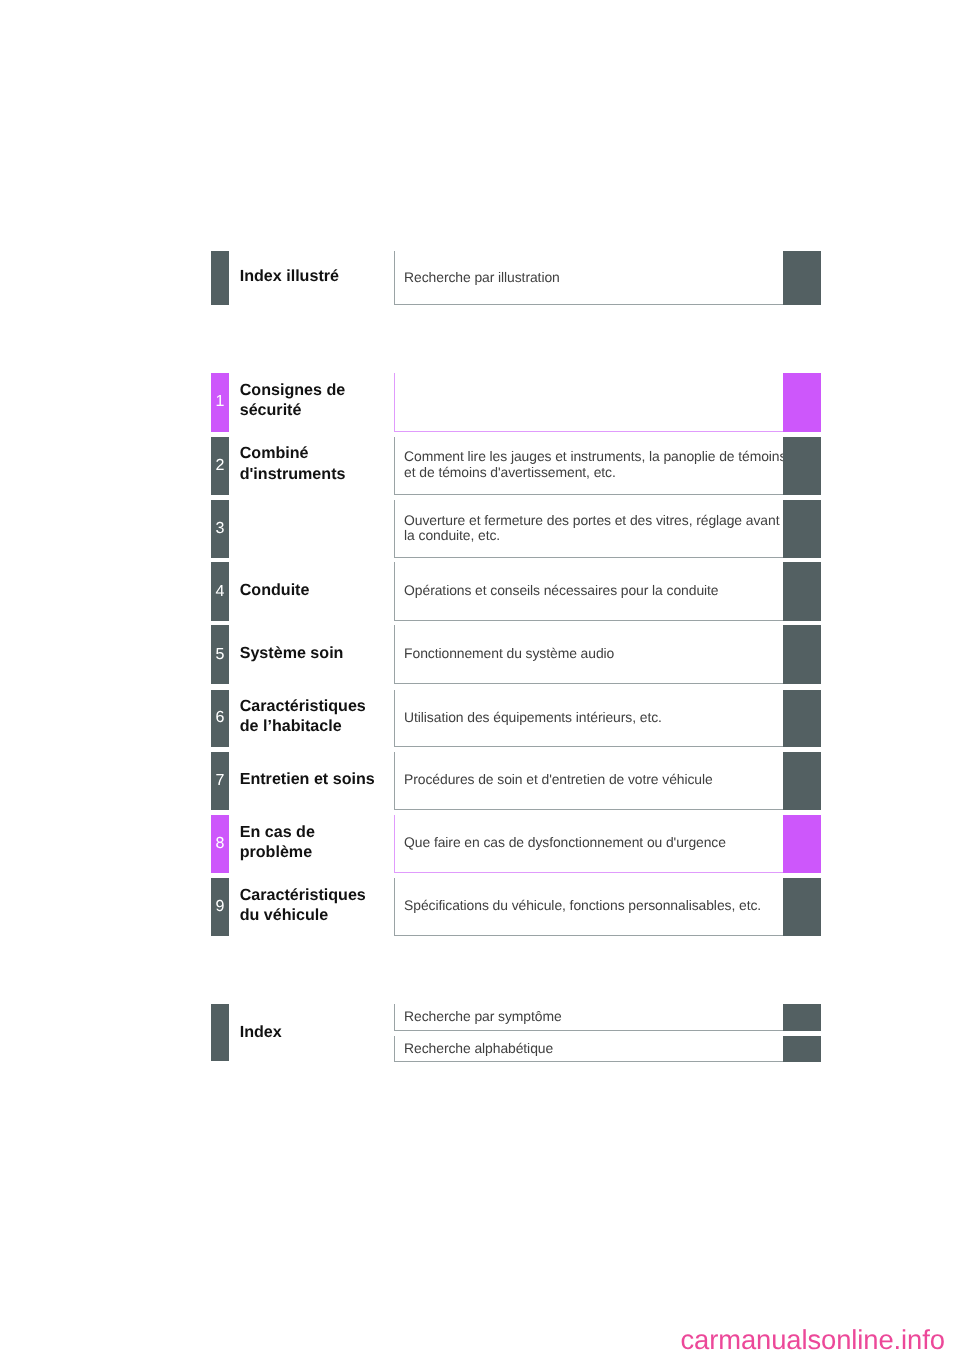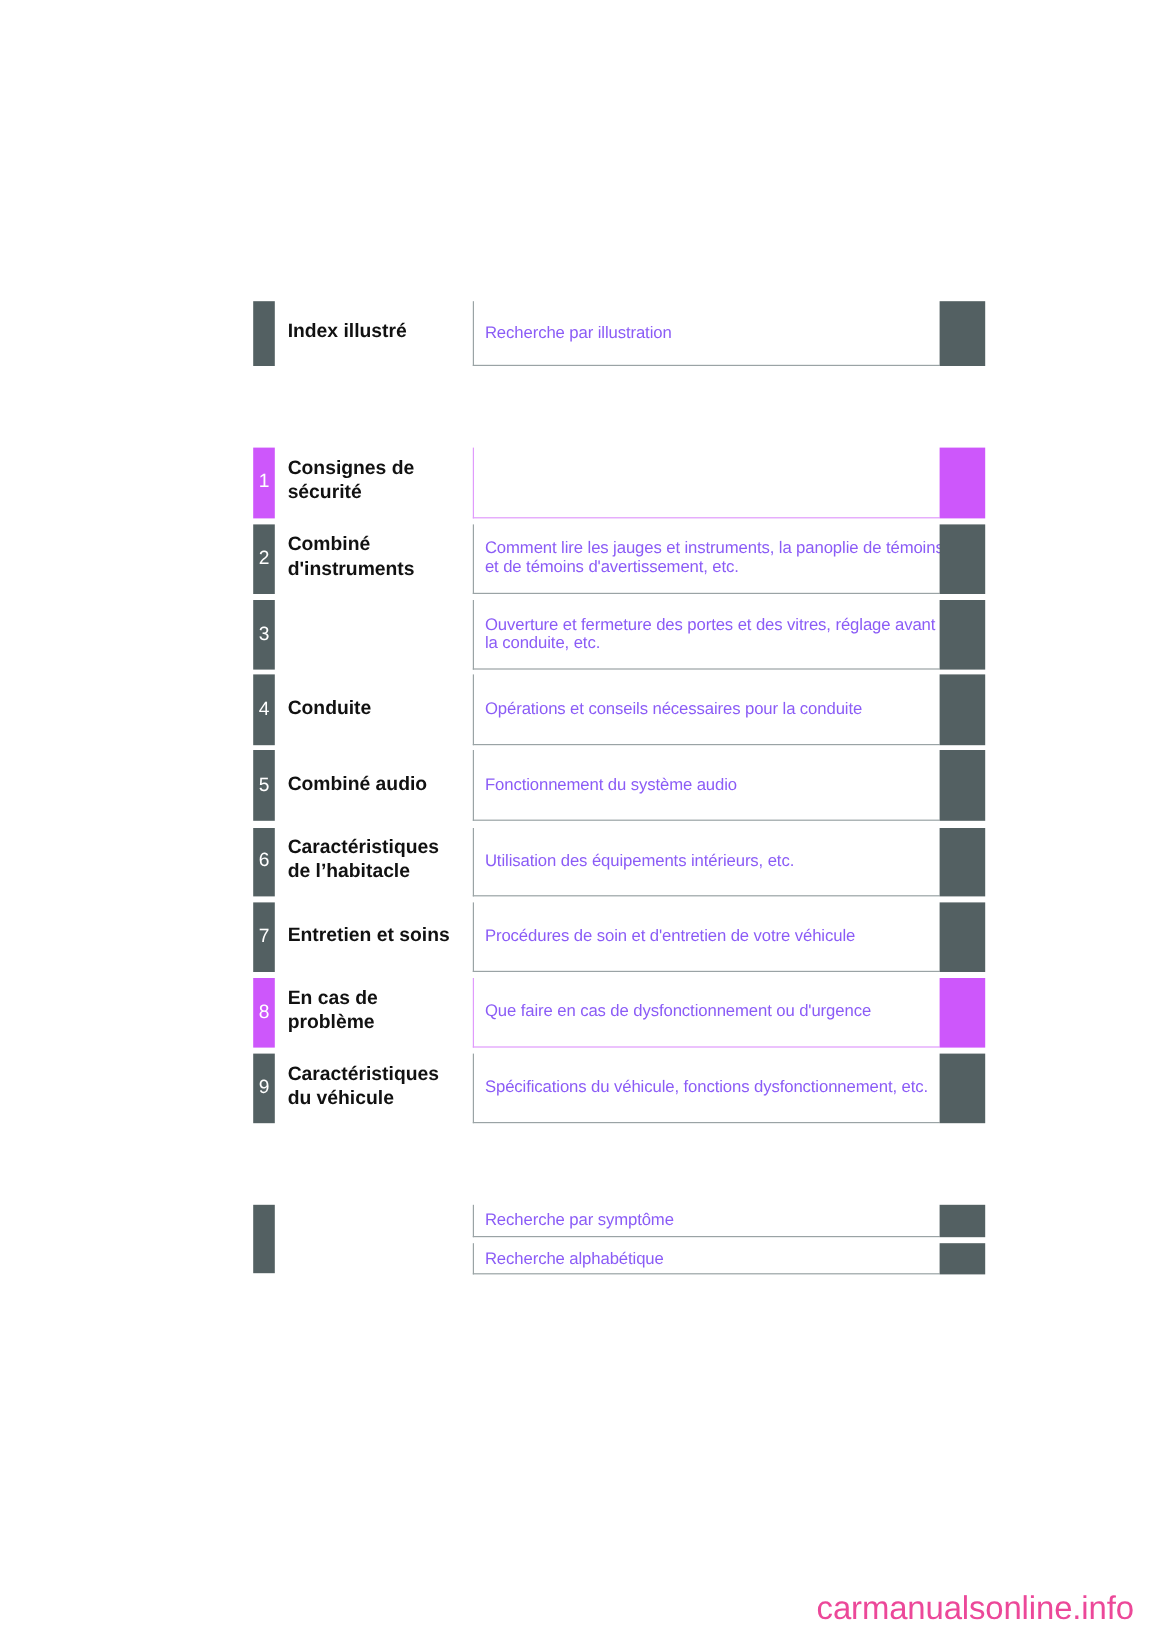--- a/index.html
+++ b/index.html
@@ -23,21 +23,21 @@
             line-height:20.2px;
             display:flex;flex-direction:column;justify-content:center;
             padding-bottom:4px;box-sizing:border-box;}
 
   .box{position:absolute;left:394px;width:388.7px;top:0;bottom:0;
        border-left:1px solid #9aa3a5;
        border-bottom:1px solid #9aa3a5;
        box-sizing:border-box;}
 
   .desc{position:absolute;left:404.1px;width:385px;top:0;bottom:0;
-        font-size:13.92px;line-height:15.4px;color:#8b5cf6;
+        font-size:13.92px;line-height:15.4px;color:#404040;
         letter-spacing:-0.08px;
         display:flex;flex-direction:column;justify-content:center;
         padding-bottom:1.5px;box-sizing:border-box;}
 
   .cap{position:absolute;left:782.7px;width:38.4px;top:0;bottom:0;
        background:#536062;}
 
   
   .row.accent .tab,
   .row.accent .cap{background:#cd57fb;}
@@ -105,21 +105,21 @@
   <div class="row" id="row-s4">
     <div class="tab">4</div>
     <div class="rowtitle">Conduite</div>
     <div class="box"></div>
     <div class="desc">Opérations et conseils nécessaires pour la conduite</div>
     <div class="cap"></div>
   </div>
 
   <div class="row" id="row-s5">
     <div class="tab">5</div>
-    <div class="rowtitle">Combiné audio</div>
+    <div class="rowtitle">Système soin</div>
     <div class="box"></div>
     <div class="desc">Fonctionnement du système audio</div>
     <div class="cap"></div>
   </div>
 
   <div class="row" id="row-s6">
     <div class="tab">6</div>
     <div class="rowtitle">Caractéristiques de l’habitacle</div>
     <div class="box"></div>
     <div class="desc">Utilisation des équipements intérieurs, etc.</div>
@@ -139,26 +139,27 @@
     <div class="rowtitle">En cas de problème</div>
     <div class="box"></div>
     <div class="desc">Que faire en cas de dysfonctionnement ou d'urgence</div>
     <div class="cap"></div>
   </div>
 
   <div class="row" id="row-s9">
     <div class="tab">9</div>
     <div class="rowtitle">Caractéristiques du véhicule</div>
     <div class="box"></div>
-    <div class="desc">Spécifications du véhicule, fonctions dysfonctionnement, etc.</div>
+    <div class="desc">Spécifications du véhicule, fonctions personnalisables, etc.</div>
     <div class="cap"></div>
   </div>
 
   <div class="row" id="row-index">
     <div class="tab"></div>
+    <div class="rowtitle">Index</div>
   </div>
 
   <div class="row idxrow" id="row-idx1">
     <div class="box"></div>
     <div class="desc">Recherche par symptôme</div>
     <div class="cap"></div>
   </div>
 
   <div class="row idxrow" id="row-idx2">
     <div class="box"></div>

